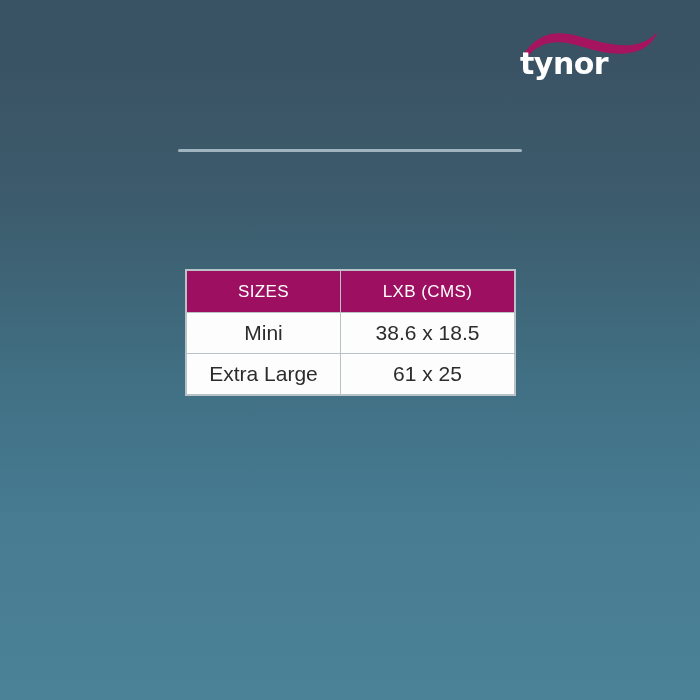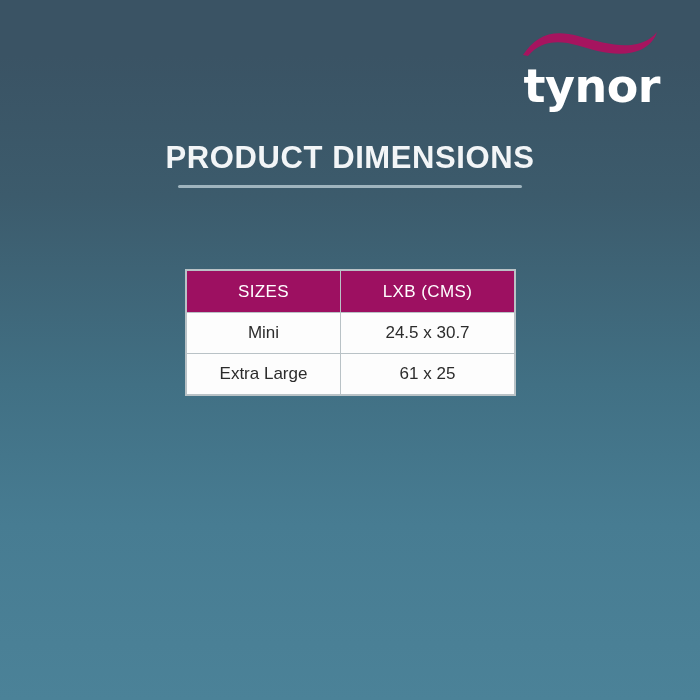--- a/index.html
+++ b/index.html
@@ -37,28 +37,28 @@
   }
   .logo-swoosh {
     position: absolute;
     top: 0;
     left: 0;
     width: 140px;
     height: 34px;
   }
   .logo-wordmark {
     position: absolute;
-    top: 37px;
+    top: 23px;
     left: 0;
     width: 140px;
-    text-align: right;
+    text-align: left;
     color: #ffffff;
     font-family: "DejaVu Sans", sans-serif;
     font-weight: bold;
-    font-size: 46px;
+    font-size: 30px;
     letter-spacing: -0.5px;
     line-height: 1;
   }
 
   
   .title-block {
     position: absolute;
     top: 140px;
     left: 0;
     width: 700px;
@@ -106,60 +106,59 @@
     letter-spacing: 0.4px;
     height: 41px;
     text-align: center;
     border: 1px solid #b9c2c6;
     padding: 0;
   }
   table.dim-table td {
     background: #fdfdfd;
     color: #2c2c2c;
     font-family: "Liberation Sans", sans-serif;
-    font-size: 17px;
+    font-size: 21px;
     height: 40px;
     text-align: center;
     border: 1px solid #b9c2c6;
     padding: 0;
   }
 </style>
 </head>
 <body>
 
 <div class="canvas">
 
   <div class="logo">
     <svg class="logo-swoosh" viewBox="0 0 140 34" aria-hidden="true">
       <path d="M3 29 C 16 9, 33 3, 58 10 C 80 16, 100 22, 117 18 C 127 15.5, 133 11, 137 6 C 134 16, 125 24, 112 26.5 C 94 30, 76 25, 58 19.5 C 38 13.5, 20 15, 8 30 Z" fill="#a6145f"></path>
     </svg>
     <div class="logo-wordmark">tynor</div>
   </div>
 
   <div class="title-block">
-    <div class="page-title">PRODUCT DIMENSIONS</div>
     <div class="title-underline"></div>
   </div>
 
   <div class="dim-table-wrap">
     <table class="dim-table">
       <colgroup>
           <col class="c1">
           <col class="c2">
         </colgroup>
       <thead>
         <tr>
           <th>SIZES</th>
           <th>LXB (CMS)</th>
         </tr>
       </thead>
       <tbody>
         <tr>
           <td>Mini</td>
-          <td>24.5 x 30.7</td>
+          <td>38.6 x 18.5</td>
         </tr>
         <tr>
           <td>Extra Large</td>
           <td>61 x 25</td>
         </tr>
       </tbody>
     </table>
   </div>
 
 </div>

